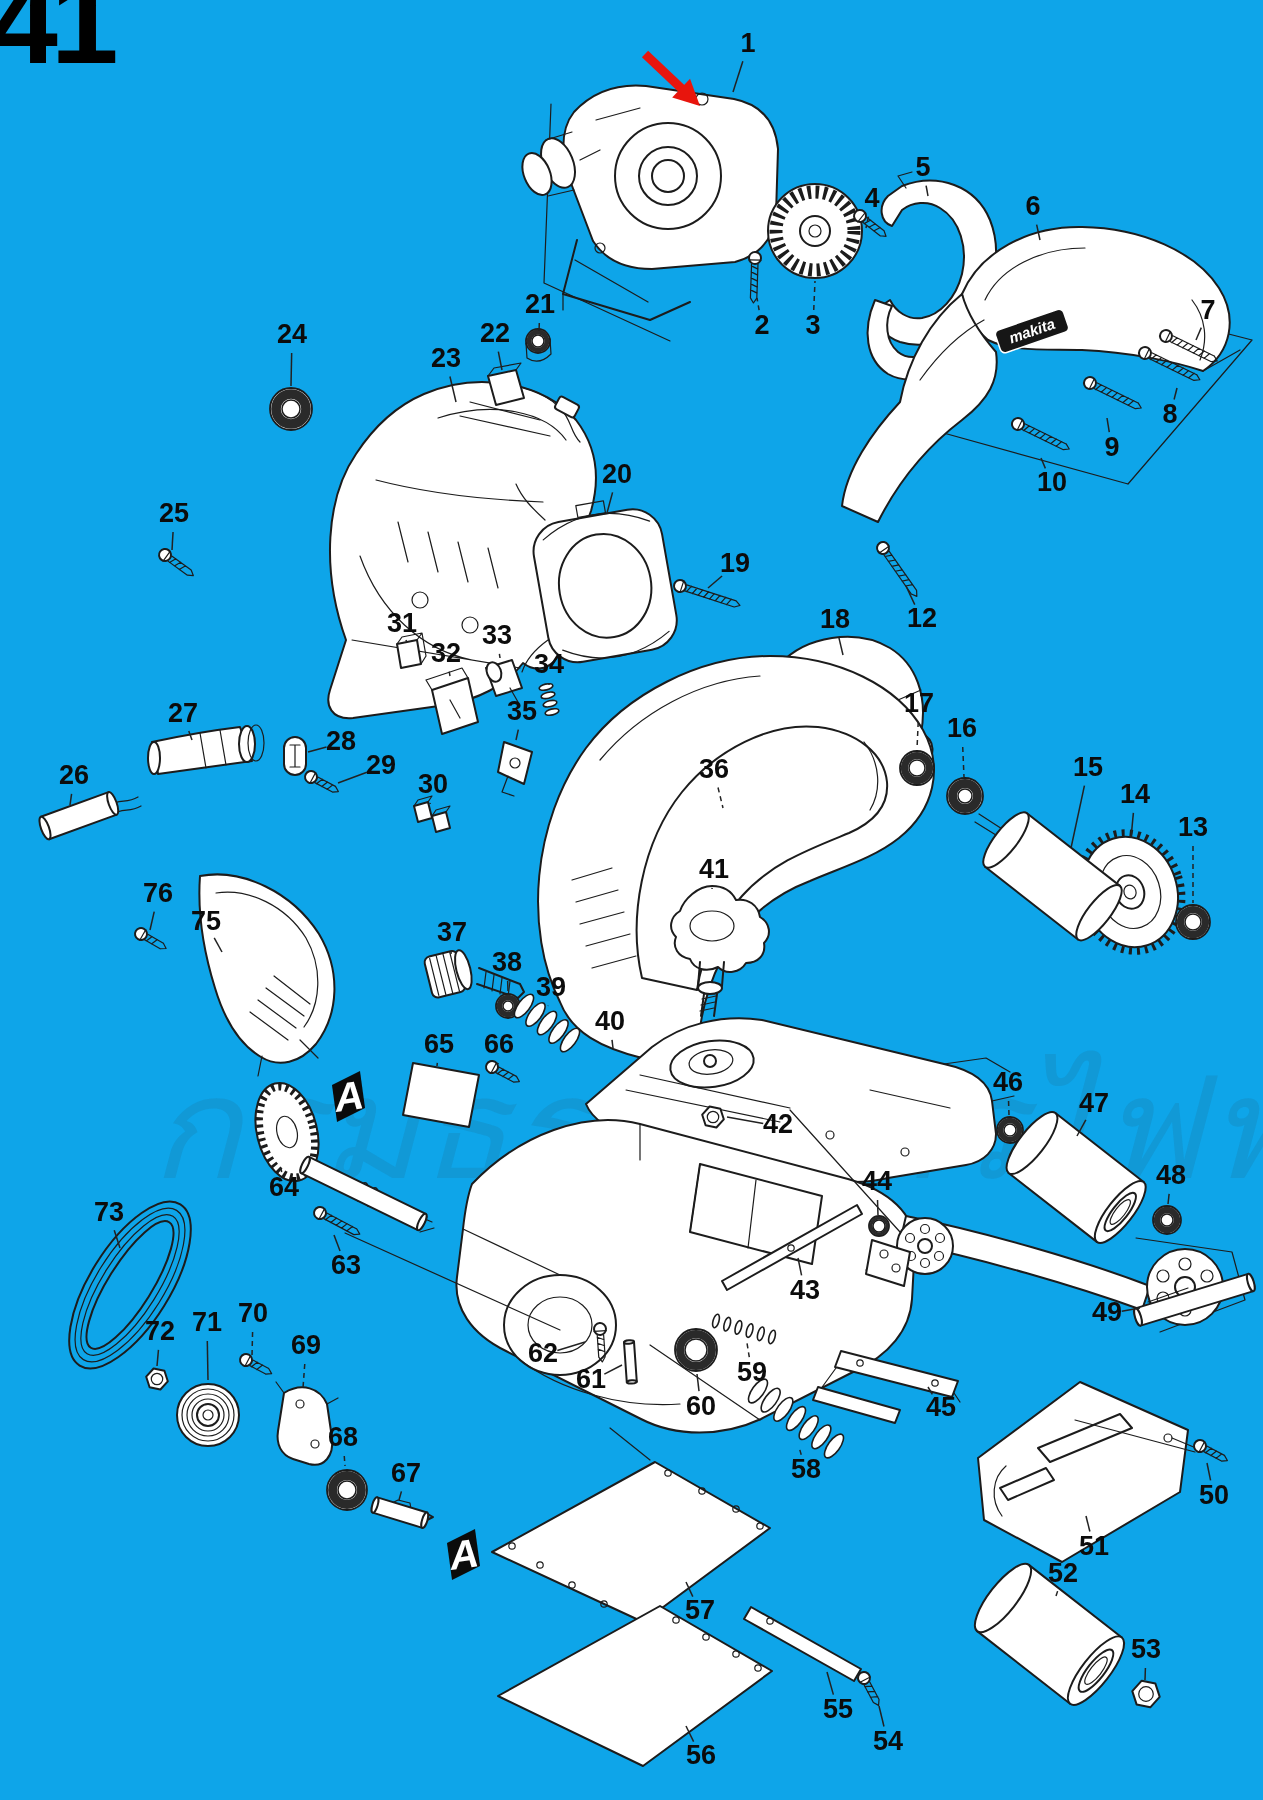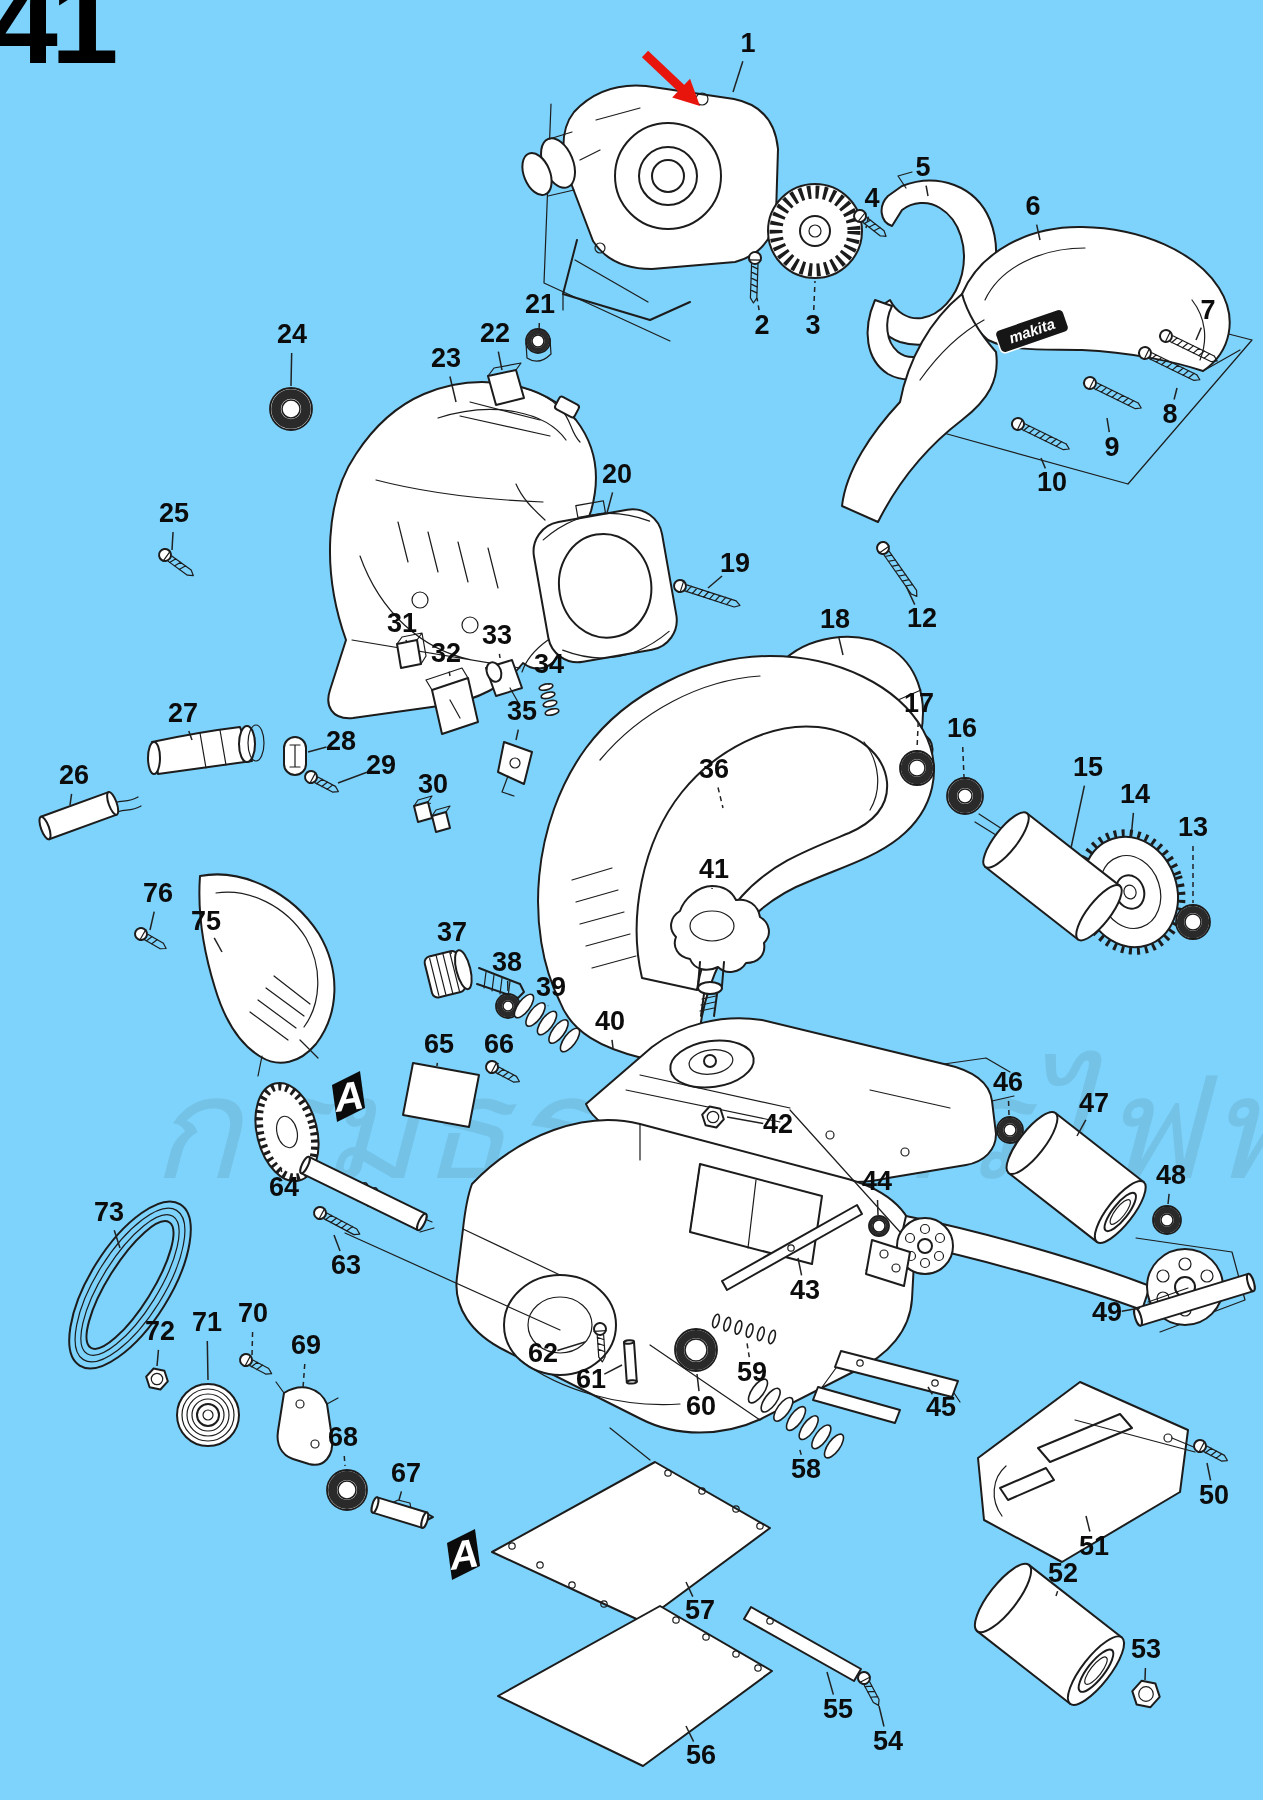--- a/index.html
+++ b/index.html
@@ -1,16 +1,16 @@
 <!DOCTYPE html>
 <html><head>
 <meta charset="utf-8">
 <style>
   html,body{margin:0;padding:0;background:#ffffff}
-  #page{position:relative;width:1263px;height:1800px;overflow:hidden;background:#7dd3fc;
+  #page{position:relative;width:1263px;height:1800px;overflow:hidden;background:#0ea5e9;
         font-family:"Liberation Sans",sans-serif}
   #pagenum{position:absolute;top:-40px;left:-10px;font-size:122px;font-weight:bold;
            letter-spacing:-7px;color:#000;line-height:1}
   #wm{position:absolute;left:150px;top:1015px;font-size:142px;font-style:italic;
       color:rgba(45,45,45,0.10);white-space:nowrap;transform:scaleX(1.05);transform-origin:left;
       pointer-events:none}
   svg{position:absolute;left:0;top:0}
   .p{fill:#fff;stroke:#1c1c1c;stroke-width:2;stroke-linejoin:round;stroke-linecap:round}
   .l{fill:none;stroke:#1c1c1c;stroke-width:1.2;stroke-linejoin:round;stroke-linecap:round}
   .t{fill:none;stroke:#1c1c1c;stroke-width:2;stroke-linejoin:round;stroke-linecap:round}

